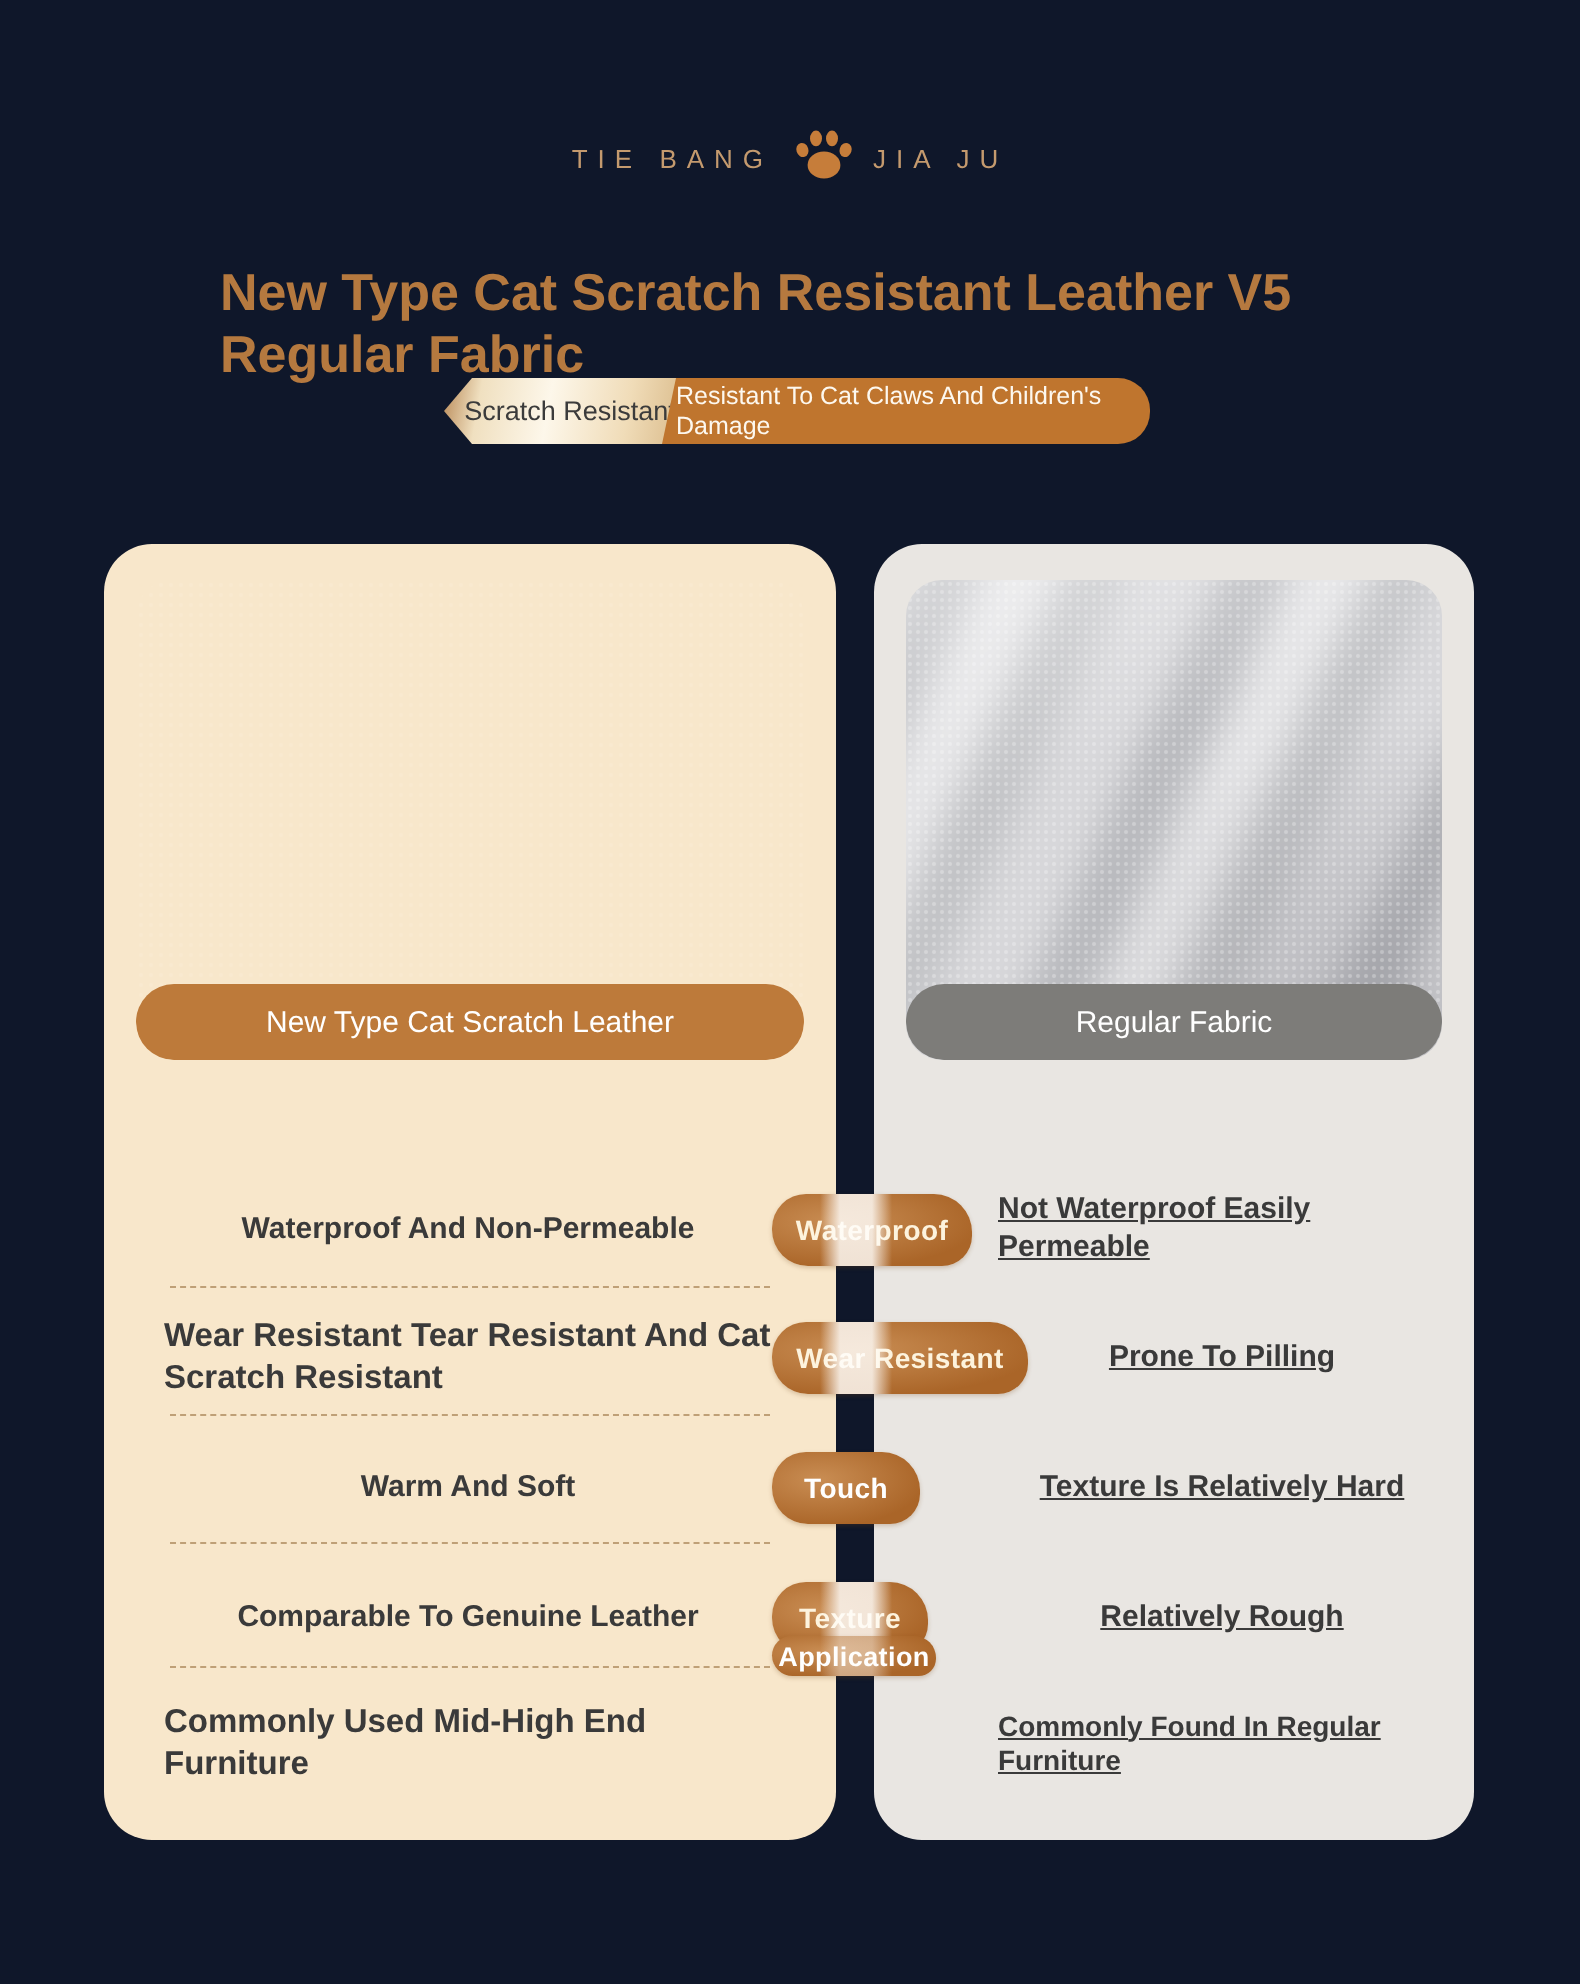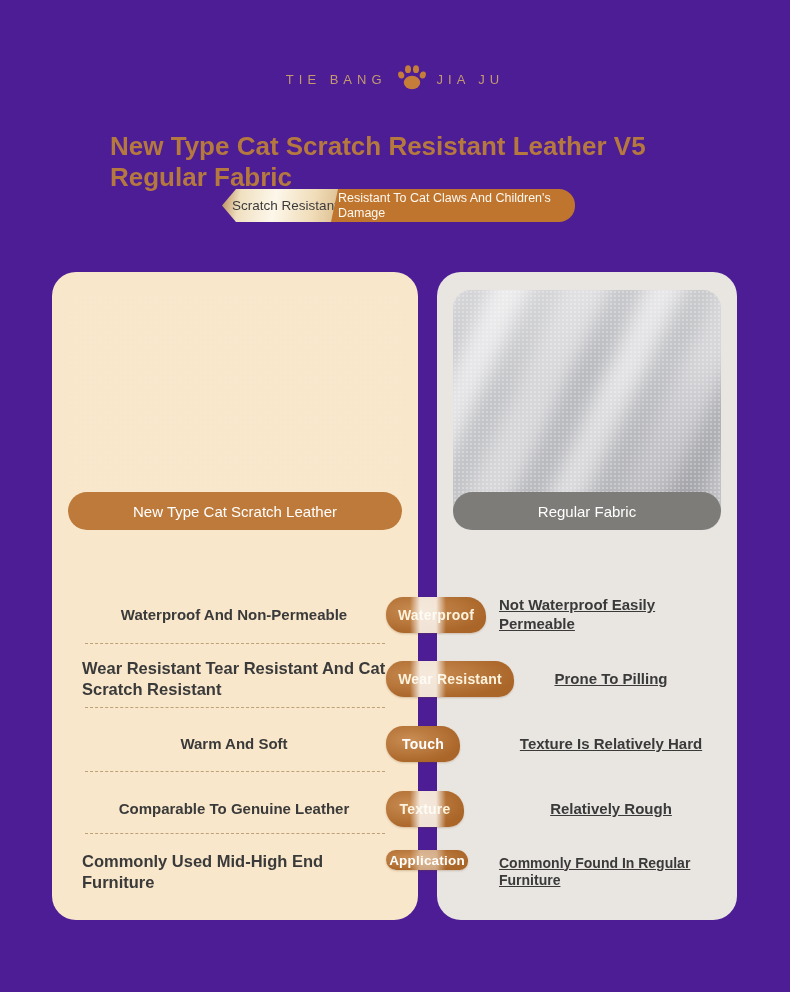--- a/index.html
+++ b/index.html
@@ -1,17 +1,17 @@
 <!DOCTYPE html>
 <html><head>
 <meta charset="utf-8">
 <style>
   html,body{margin:0;padding:0;background:#ffffff;}
   .page{
-    position:relative;width:790px;height:992px;background:#4c1d95;overflow:hidden;
+    position:relative;width:790px;height:992px;background:#0f172a;overflow:hidden;
     font-family:"Liberation Sans","DejaVu Sans",sans-serif;
   }
   
   .brand{
     position:absolute;top:64px;left:0;width:790px;height:30px;
     display:flex;align-items:center;justify-content:center;gap:10px;
     color:#c49a6e;font-size:13px;letter-spacing:5px;font-weight:500;
   }
   .brand .paw{width:30px;height:27px;flex:0 0 auto;margin-top:-4px;}
   
@@ -114,21 +114,21 @@
     content:"";position:absolute;inset:0;border-radius:inherit;
     background:linear-gradient(90deg, rgba(255,253,250,0) 24px,
       rgba(255,253,250,.42) 34px, rgba(255,253,250,.42) 50px,
       rgba(255,253,250,0) 60px);
   }
   .pill-solid{color:#ffffff;}
   .p1{top:597px;width:100px;}
   .p2{top:661px;width:128px;}
   .p3{top:726px;width:74px;}
   .p4{top:791px;width:78px;}
-  .p5{top:850px;width:82px;height:20px;font-size:13.5px;}
+  .p5{top:818px;width:82px;height:20px;font-size:13.5px;}
 </style>
 </head>
 <body>
 
 <div class="page">
 
   <div class="brand">
     <span>TIE BANG</span>
     <svg class="paw" viewBox="0 0 30 27">
       <ellipse cx="15" cy="18.5" rx="8.2" ry="6.8" fill="#c67d3a"></ellipse>

